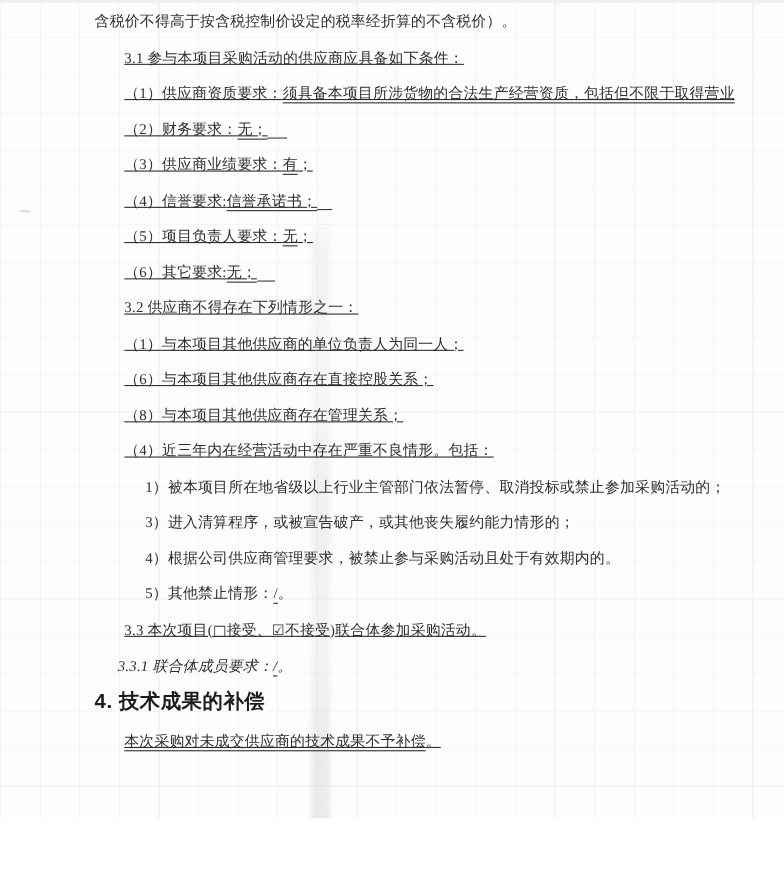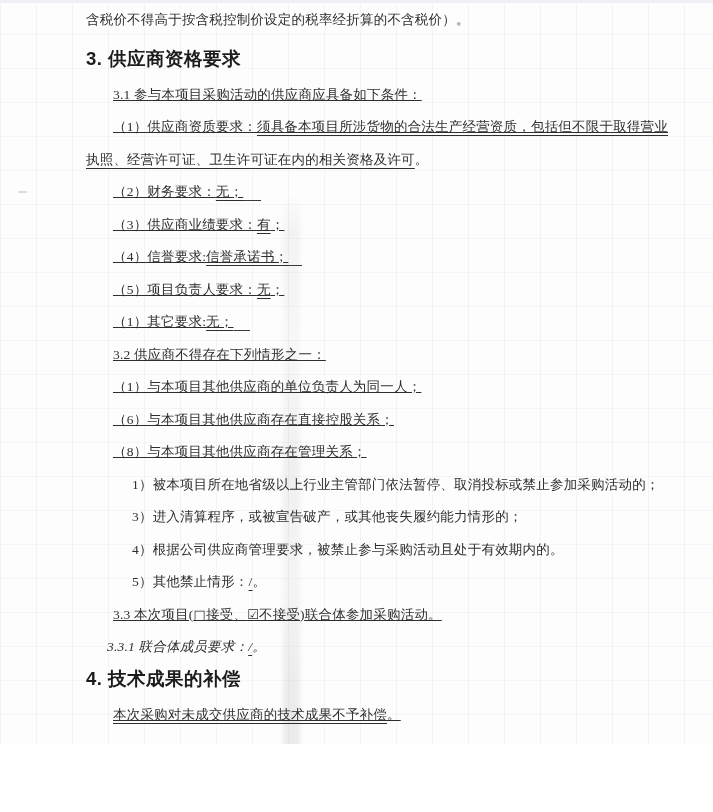--- a/index.html
+++ b/index.html
@@ -64,43 +64,42 @@
 <body>
 
 <div class="page">
   <div class="top-strip"></div>
   <div class="streak"></div>
   <div class="smudge-bottom"></div>
   <div class="mark-left"></div>
 
   <div class="line first">含税价不得高于按含税控制价设定的税率经折算的不含税价）。</div>
 
-  <div class="line h h3">3. 供应商资格要求</div>
 
   <div class="line ind1">3.1 参与本项目采购活动的供应商应具备如下条件：</div>
 
   <div class="line ind1"><span>（1）供应商资质要求：</span><span class="u">须具备本项目所涉货物的合法生产经营资质，包括但不限于取得营业</span></div>
 
-  <div class="line"><span class="u">执照、经营许可证、卫生许可证在内的相关资格及许可</span><span>。</span></div>
 
   <div class="line ind1"><span>（2）财务要求：</span><span class="u">无；</span><span class="ext ext-18"></span></div>
 
   <div class="line ind1"><span>（3）供应商业绩要求：</span><span class="u">有</span><span>；</span></div>
 
   <div class="line ind1"><span>（4）信誉要求:</span><span class="u">信誉承诺书；</span><span class="ext ext-14"></span></div>
 
   <div class="line ind1"><span>（5）项目负责人要求：</span><span class="u">无</span><span>；</span></div>
 
-  <div class="line ind1"><span>（1）其它要求:</span><span class="u">无；</span><span class="ext ext-16"></span></div>
+  <div class="line ind1"><span>（6）其它要求:</span><span class="u">无；</span><span class="ext ext-16"></span></div>
 
   <div class="line ind1">3.2 供应商不得存在下列情形之一：</div>
 
   <div class="line ind1">（1）与本项目其他供应商的单位负责人为同一人；</div>
   <div class="line ind1">（6）与本项目其他供应商存在直接控股关系；</div>
   <div class="line ind1">（8）与本项目其他供应商存在管理关系；</div>
+  <div class="line ind1">（4）近三年内在经营活动中存在严重不良情形。包括：</div>
 
   <div class="line ind2">1）被本项目所在地省级以上行业主管部门依法暂停、取消投标或禁止参加采购活动的；</div>
   <div class="line ind2">3）进入清算程序，或被宣告破产，或其他丧失履约能力情形的；</div>
   <div class="line ind2">4）根据公司供应商管理要求，被禁止参与采购活动且处于有效期内的。</div>
 
   <div class="line ind2"><span>5）其他禁止情形：</span><span class="u">/</span><span>。</span></div>
 
   <div class="line ind1"><span>3.3 本次项目(</span><span class="cb">□</span><span>接受、</span><span class="cb">☑</span><span>不接受)联合体参加采购活动。</span></div>
 
   <div class="line ind15"><span>3.3.1 联合体成员要求：</span><span class="u">/</span><span>。</span></div>

